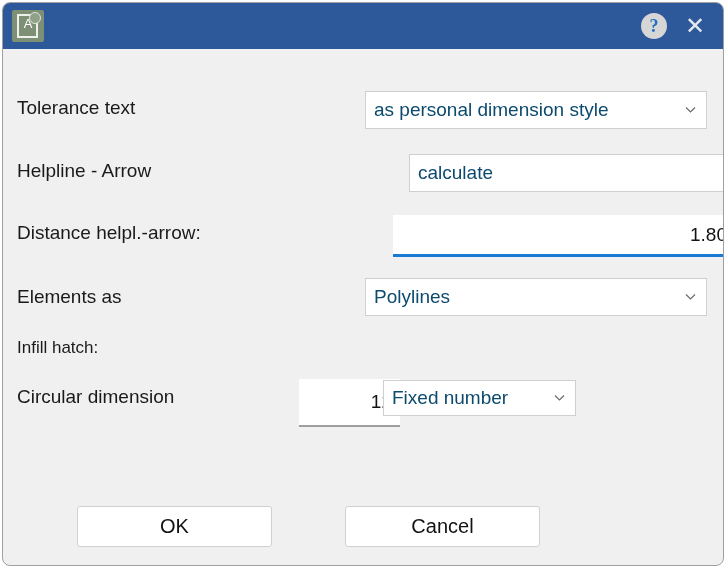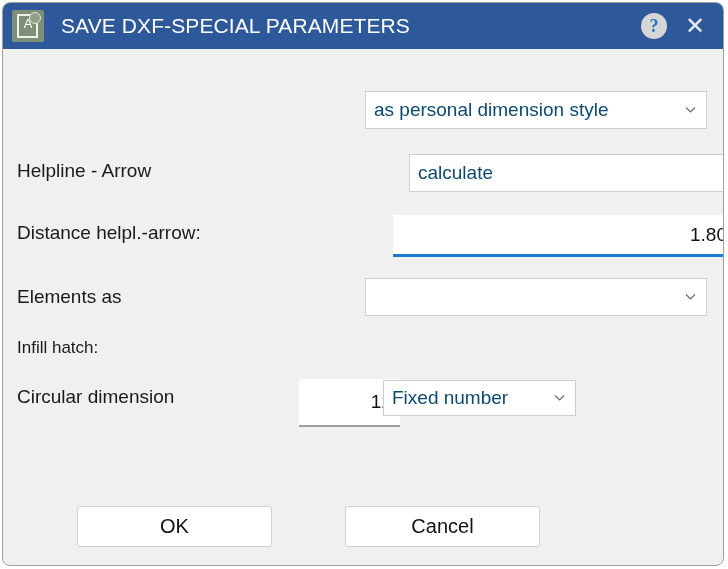--- a/index.html
+++ b/index.html
@@ -207,25 +207,25 @@
 <body>
 
 <div class="dialog">
 
   <div class="titlebar">
     <div class="app-icon">
       <div class="frame"></div>
       <div class="letter">A</div>
       <div class="badge"></div>
     </div>
-    <div class="title-text">SAVE DXF-SPECIAL PARAMETERS</div>
     <div class="help-btn">?</div>
     <div class="close-btn">✕</div>
   </div>
 
+  <div class="label" style="left:14px; top:94px;">Tolerance text</div>
   <div class="combo" style="left:362px; top:88px; width:342px; height:38px;">
     <div class="val">as personal dimension style</div>
     <span class="chev">
       <svg viewBox="0 0 13 13" width="13" height="13">
           <path d="M2 4.5 L6.5 9 L11 4.5" fill="none" stroke="#6b6b6b" stroke-width="1.2"></path>
         </svg>
     </span>
   </div>
 
   <div class="label" style="left:14px; top:157px;">Helpline - Arrow</div>
@@ -239,20 +239,21 @@
   </div>
 
   <div class="label" style="left:14px; top:219px;">Distance helpl.-arrow:</div>
   <div class="textbox" style="left:363px; top:212px; width:342px; height:42px;">
     <div class="val">1.80</div>
     <div class="underline" style="background:#1a7ad4;"></div>
   </div>
 
   <div class="label" style="left:14px; top:283px;">Elements as</div>
   <div class="combo" style="left:362px; top:275px; width:342px; height:38px;">
+    <div class="val">Polylines</div>
     <span class="chev">
       <svg viewBox="0 0 13 13" width="13" height="13">
           <path d="M2 4.5 L6.5 9 L11 4.5" fill="none" stroke="#6b6b6b" stroke-width="1.2"></path>
         </svg>
     </span>
   </div>
 
   <div class="label small" style="left:14px; top:335px;">Infill hatch:</div>
 
   <div class="label" style="left:14px; top:383px;">Circular dimension</div>

